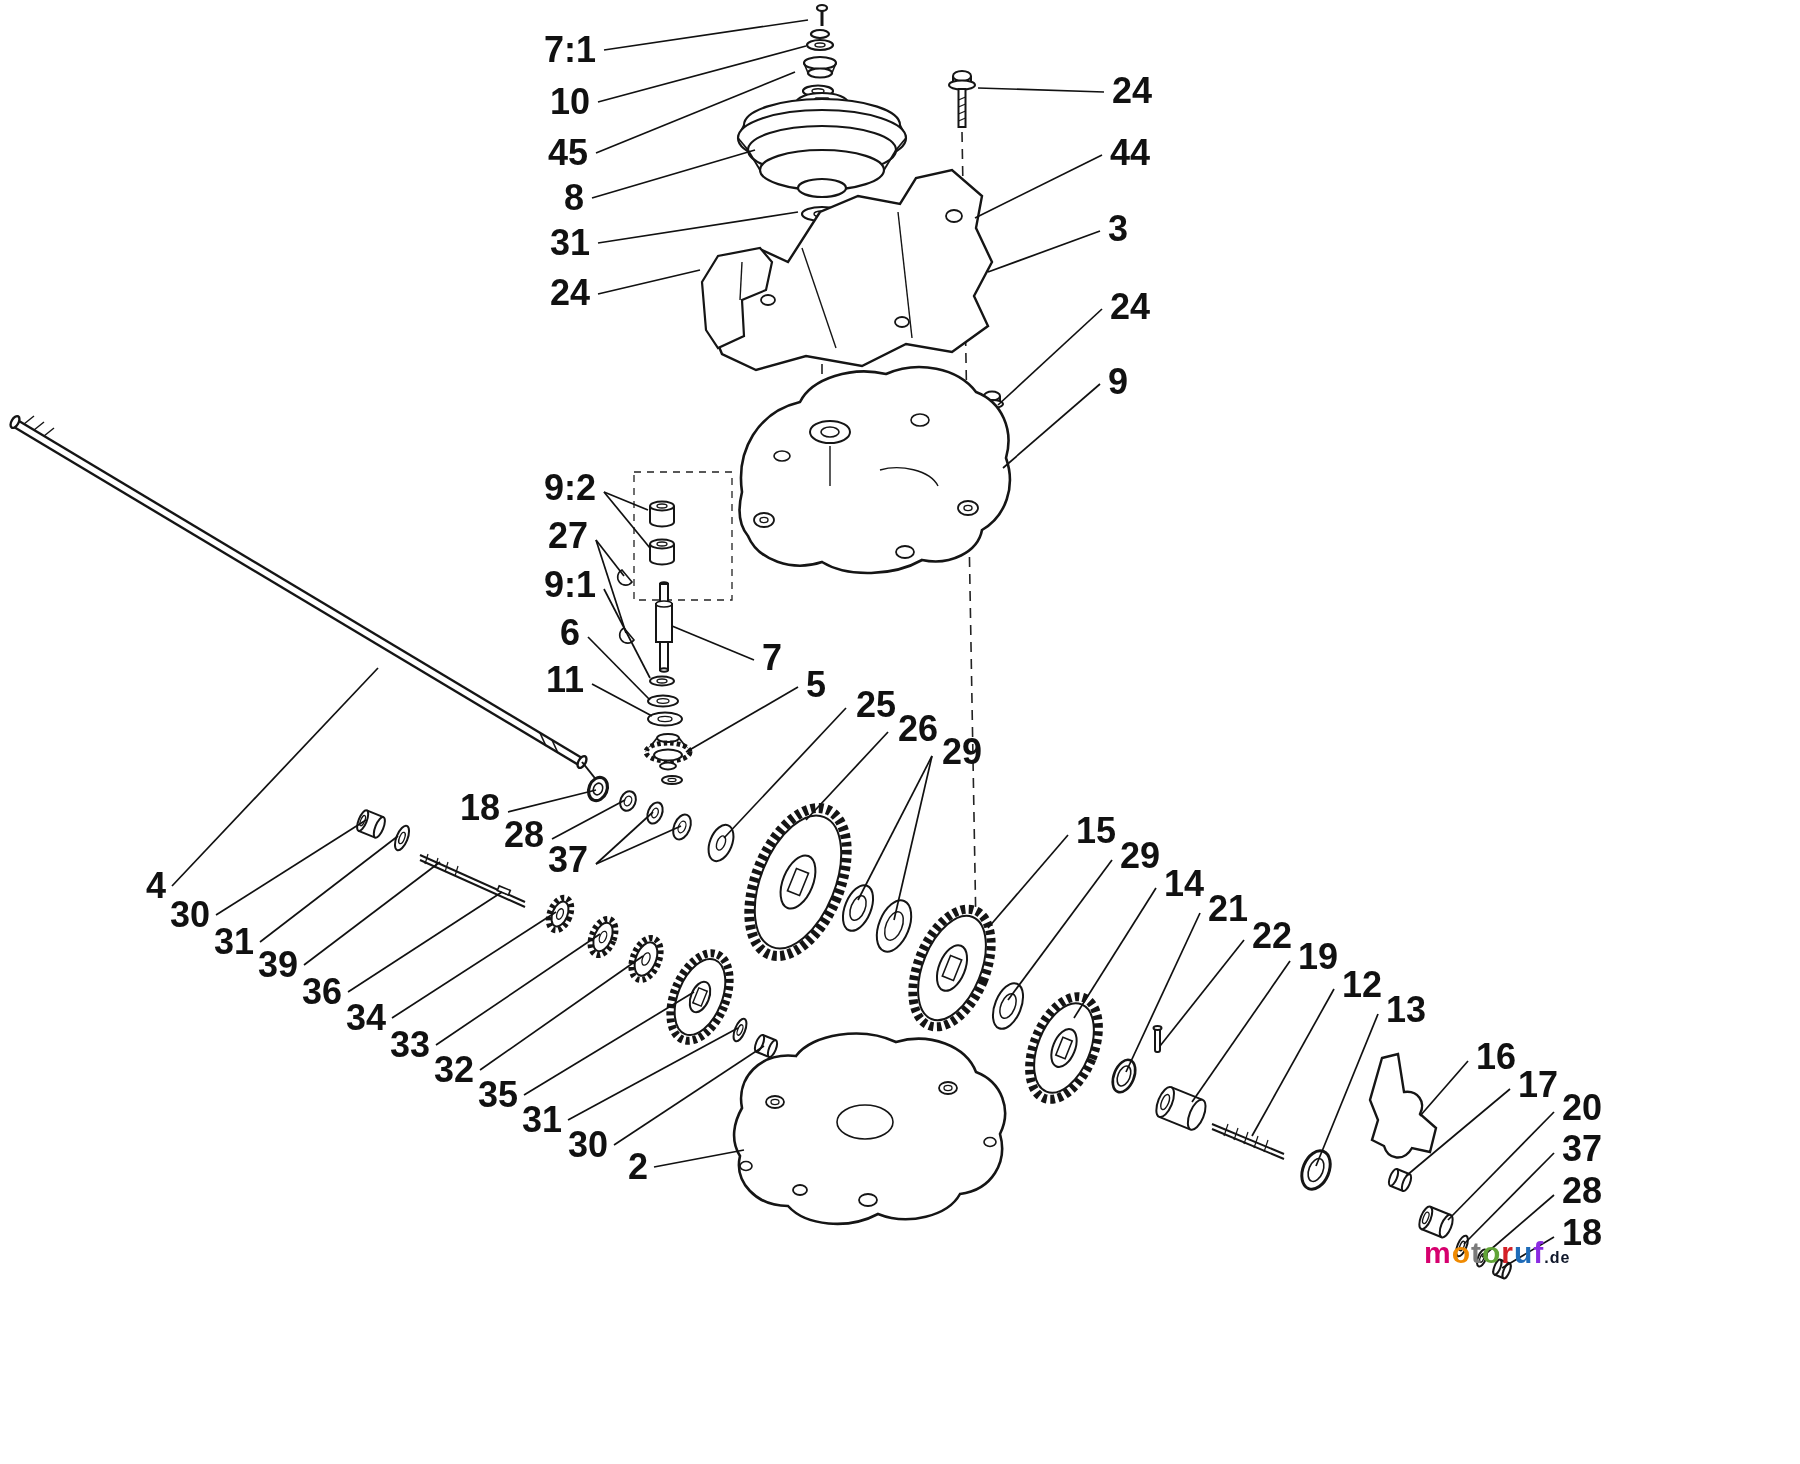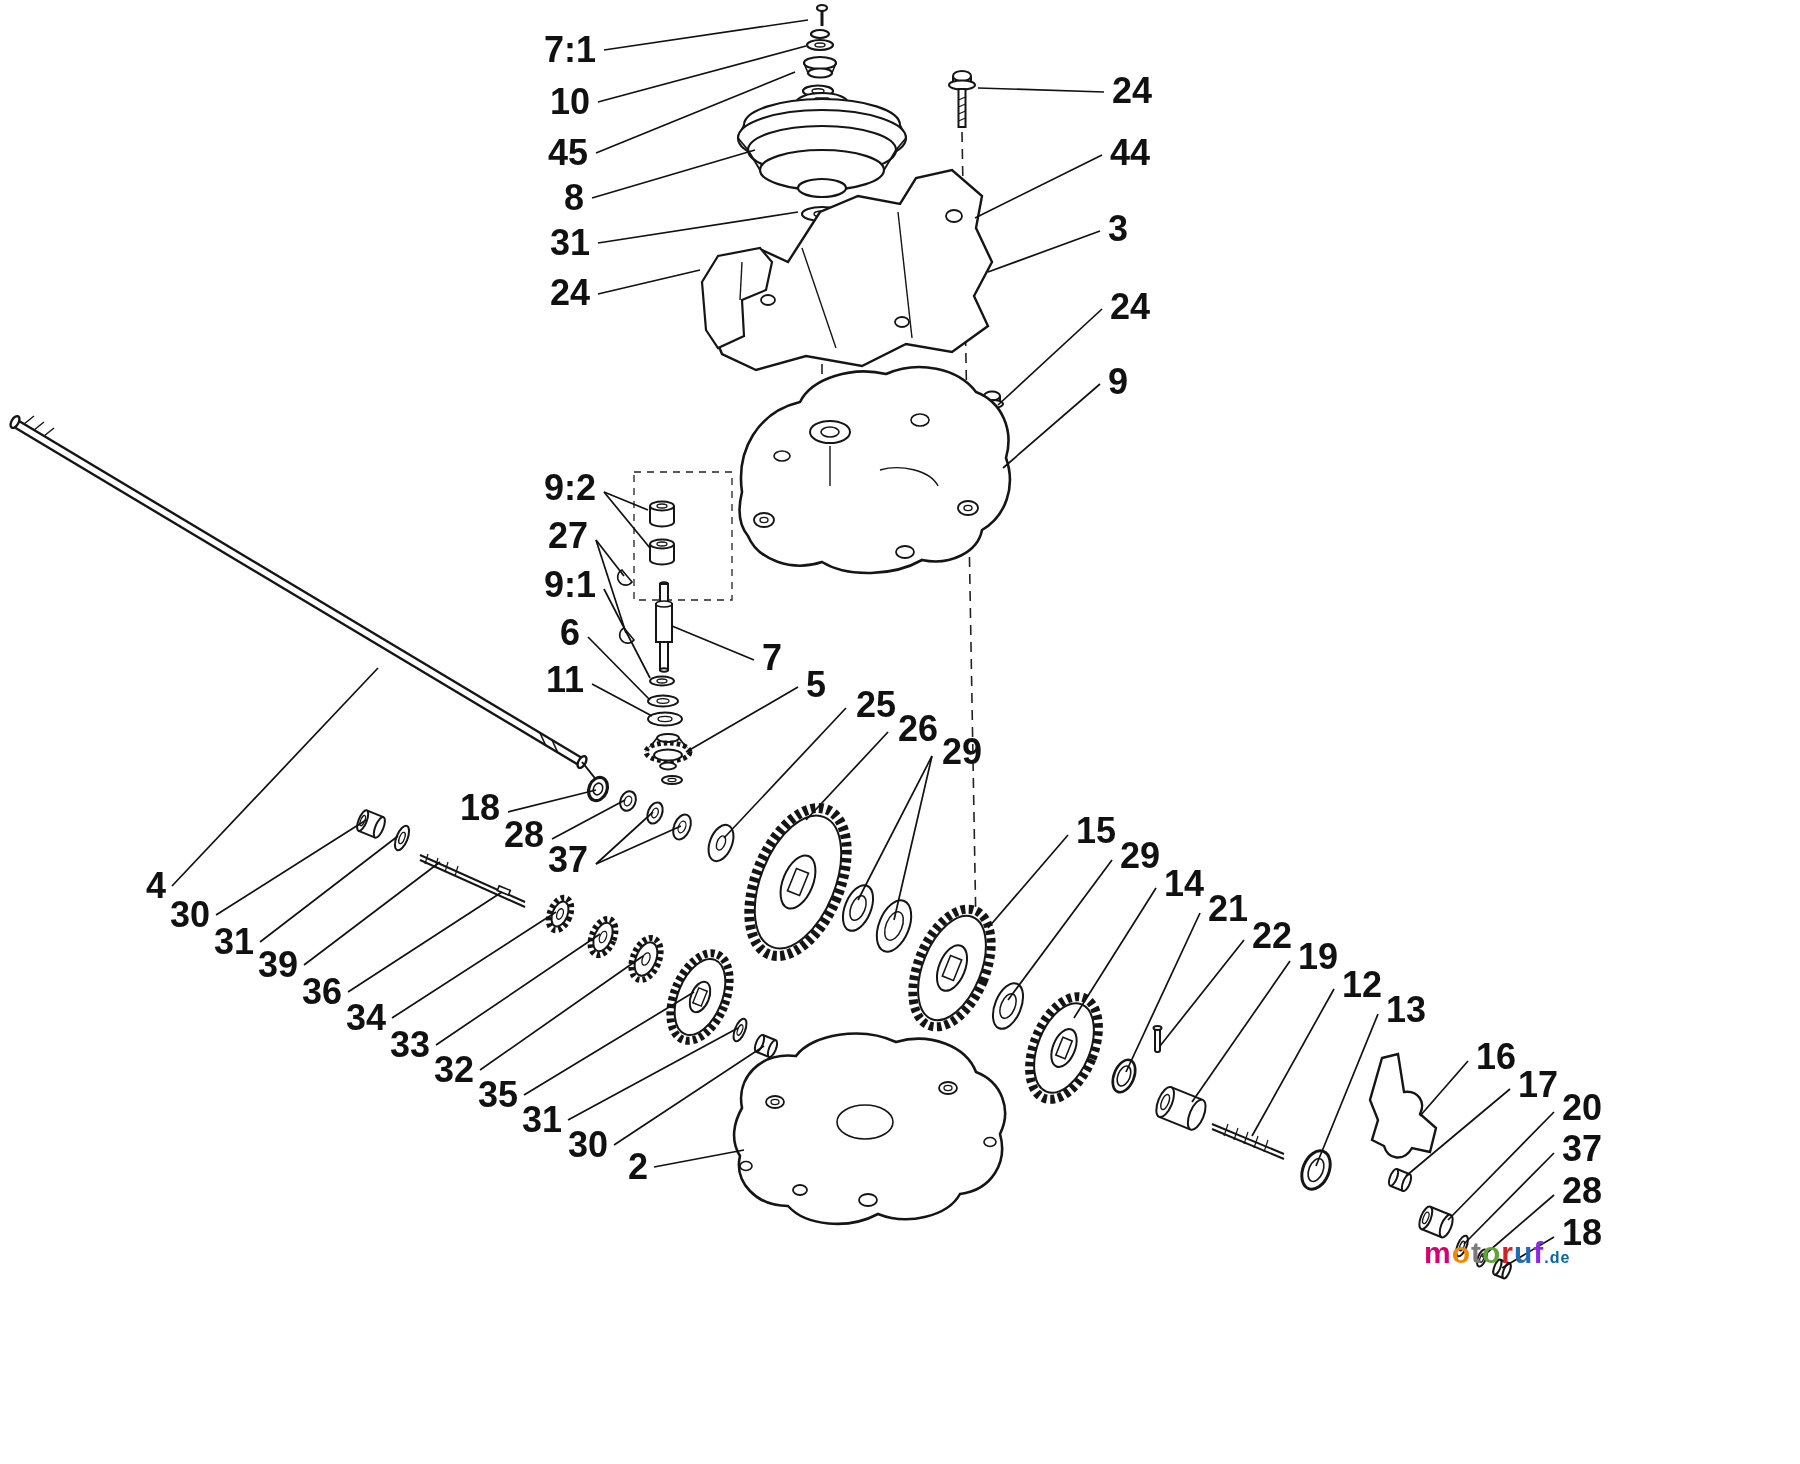--- a/index.html
+++ b/index.html
@@ -1,21 +1,21 @@
 <!DOCTYPE html>
 <html><head>
 <meta charset="utf-8">
 <style>
   html,body{margin:0;padding:0;background:#fff;}
   body{width:1800px;height:1464px;position:relative;font-family:"Liberation Sans",sans-serif;overflow:hidden;}
   .canvas{position:absolute;inset:0;}
   svg{display:block;}
   svg text{font-family:"Liberation Sans",sans-serif;font-weight:bold;font-size:36px;fill:#111;}
   .watermark{position:absolute;left:1424px;top:1236px;font-weight:bold;font-size:30px;letter-spacing:1px;white-space:nowrap;}
-  .watermark .suffix{font-size:16px;color:#0369a1;font-weight:bold;}
+  .watermark .suffix{font-size:16px;color:#0f172a;font-weight:bold;}
 </style>
 </head>
 <body>
 
 <div class="canvas">
 <svg width="1800" height="1464" viewBox="0 0 1800 1464" xmlns="http://www.w3.org/2000/svg">
 
   <g stroke="#222" stroke-width="1.6" stroke-dasharray="10 7" fill="none">
     <line x1="822" y1="228" x2="822" y2="452"></line>
     <line x1="962" y1="132" x2="976" y2="930"></line>

